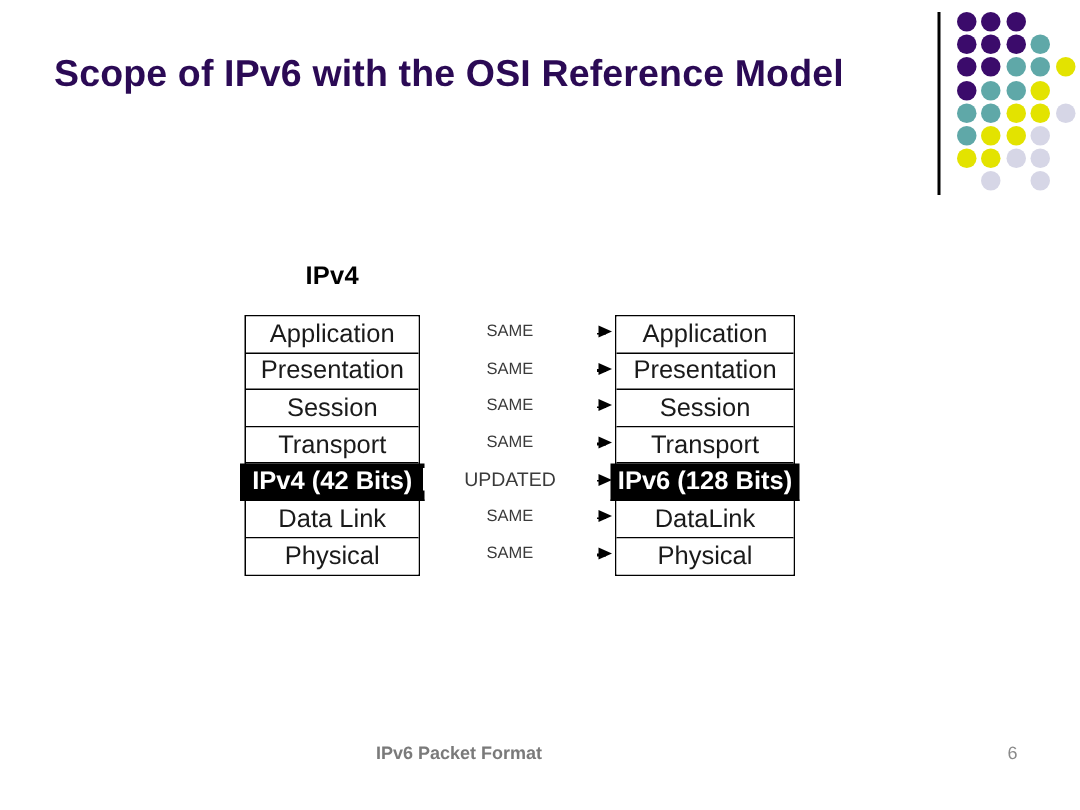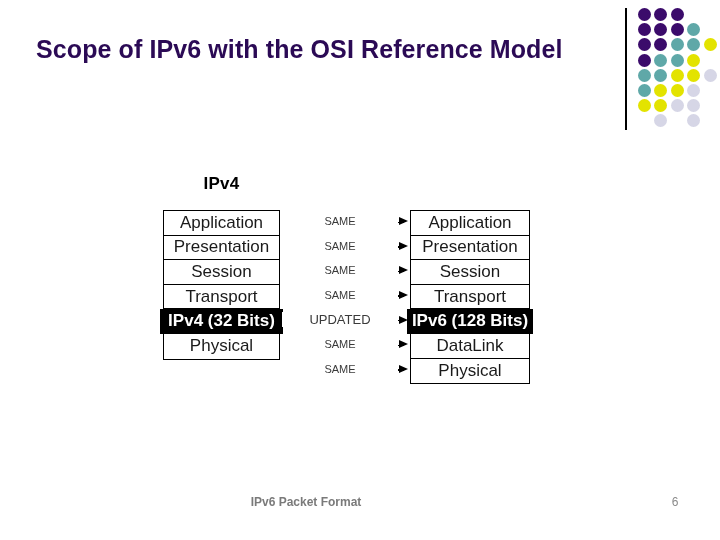--- a/index.html
+++ b/index.html
@@ -229,21 +229,24 @@
       <div class="layer-row">
         <span>Presentation</span>
       </div>
       <div class="layer-row">
         <span>Session</span>
       </div>
       <div class="layer-row">
         <span>Transport</span>
       </div>
       <div class="layer-row highlight">
-        <span>IPv4 (32 Bits)</span>
+        <span>IPv4 (42 Bits)</span>
+      </div>
+      <div class="layer-row">
+        <span>Data Link</span>
       </div>
       <div class="layer-row">
         <span>Physical</span>
       </div>
     </div>
 
   <div id="connectors">
       <div class="conn-row">
         <div class="conn-line"></div>
         <div class="conn-arrow"></div>

